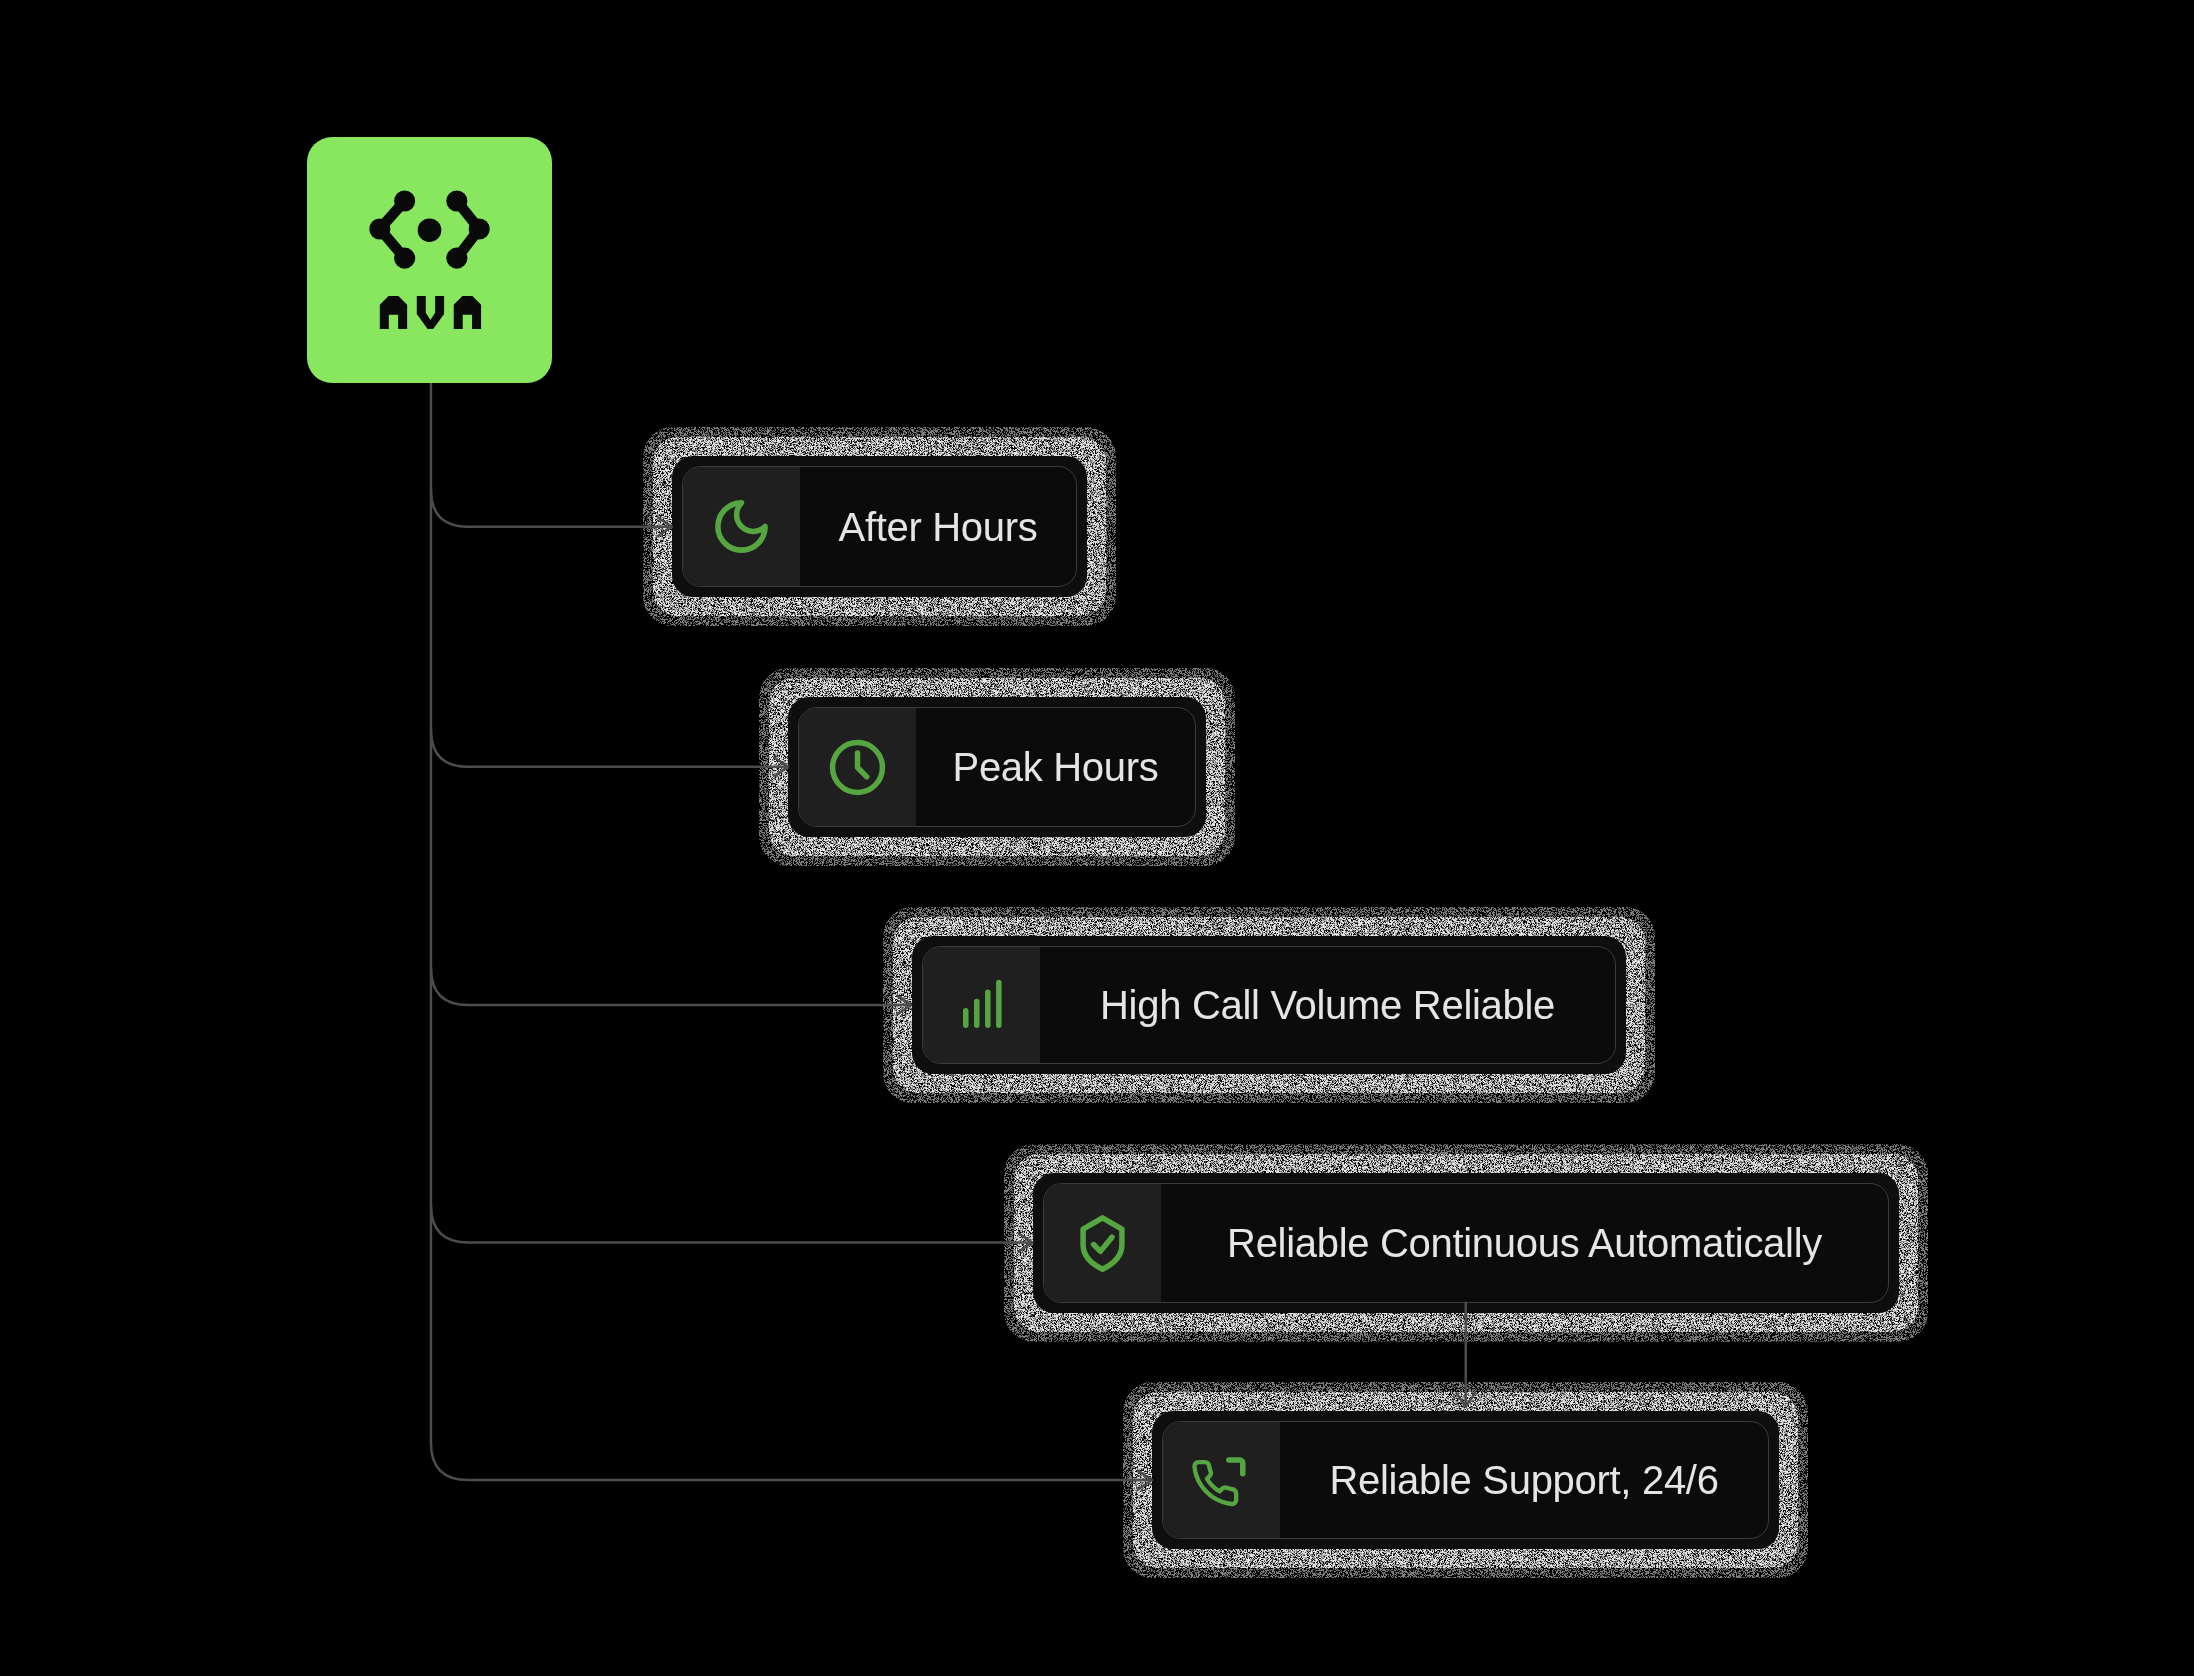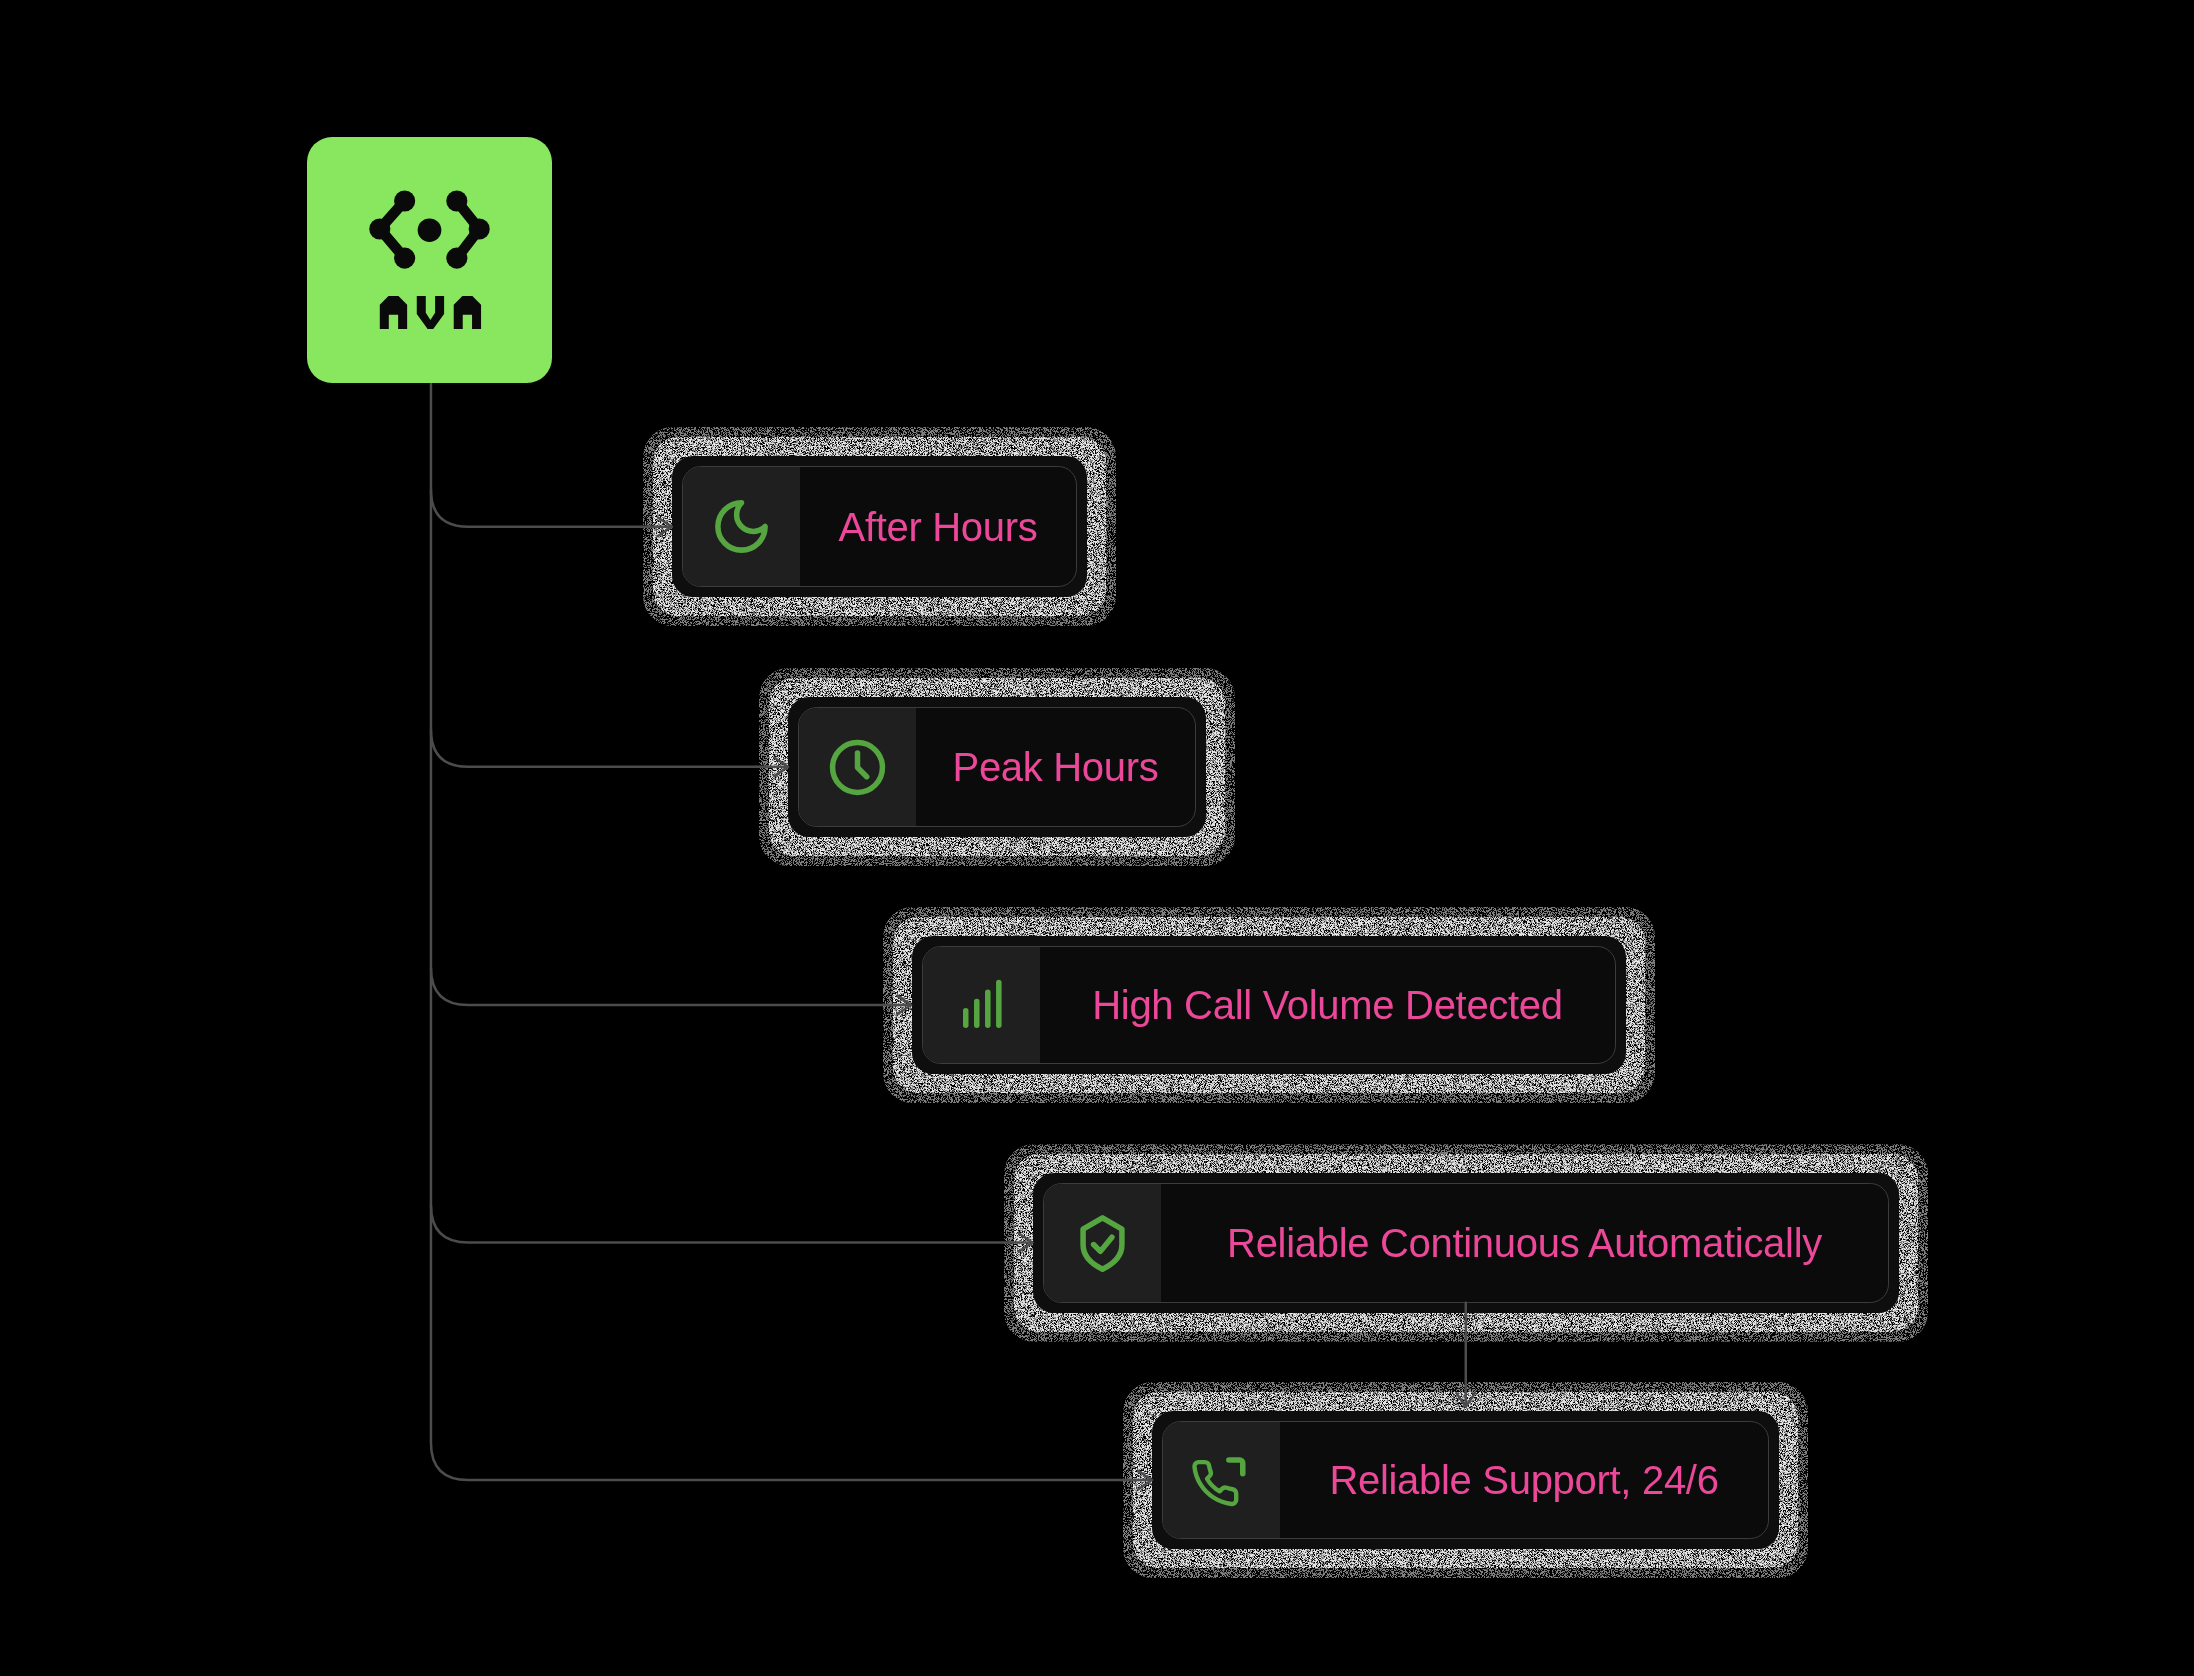--- a/index.html
+++ b/index.html
@@ -17,21 +17,21 @@
   .noiseA{position:absolute;inset:0;opacity:.5;}
   .noiseB{position:absolute;inset:10px;opacity:.85;}
   .noiseA svg,.noiseB svg{width:100%;height:100%;display:block;}
   .gap{position:absolute;inset:29px;border-radius:21px;background:#0E0E0E;}
   .node{position:absolute;inset:39px;display:flex;background:#0B0B0C;
         border:1.9px solid #3C3C3E;border-radius:18.7px;overflow:hidden;z-index:10;}
   .icon-panel{flex:0 0 117px;background:#1E1F1E;display:flex;
               align-items:center;justify-content:center;}
   .icon-panel svg{width:63px;height:63px;}
   .label{flex:1;display:flex;align-items:center;justify-content:center;
-         color:#ec4899;font-size:40px;font-weight:500;letter-spacing:-0.3px;
+         color:#e5e5e5;font-size:40px;font-weight:500;letter-spacing:-0.3px;
          white-space:nowrap;line-height:1;}
 
   .w1{left:643px;top:427px;width:473px;height:199px;}
   .w2{left:759px;top:668px;width:476px;height:198px;text-align:right;}
   .w3{left:883px;top:907px;width:772px;height:196px;}
   .w4{left:1004px;top:1144px;width:924px;height:198px;}
   .w5{left:1123px;top:1382px;width:685px;height:196px;}
 
   
   .connectors{position:absolute;inset:0;z-index:5;pointer-events:none;}
@@ -156,21 +156,21 @@
   <div class="gap"></div>
   <div class="node">
     <div class="icon-panel">
       <svg viewBox="0 0 24 24">
         <line class="icon-stroke" x1="6" y1="19.5" x2="6" y2="14"></line>
         <line class="icon-stroke" x1="10.2" y1="19.5" x2="10.2" y2="10.5"></line>
         <line class="icon-stroke" x1="14.4" y1="19.5" x2="14.4" y2="7"></line>
         <line class="icon-stroke" x1="18.6" y1="19.5" x2="18.6" y2="3.2"></line>
       </svg>
     </div>
-    <div class="label">High Call Volume Detected</div>
+    <div class="label">High Call Volume Reliable</div>
   </div>
 </div>
 
 <div class="wrap w4">
   <div class="noiseA">
     <svg viewBox="0 0 1486 318" width="924" height="198">
         <rect x="0" y="0" width="100%" height="100%" rx="48" fill="#fff" filter="url(#grain)"></rect>
       </svg>
   </div>
   <div class="noiseB">

